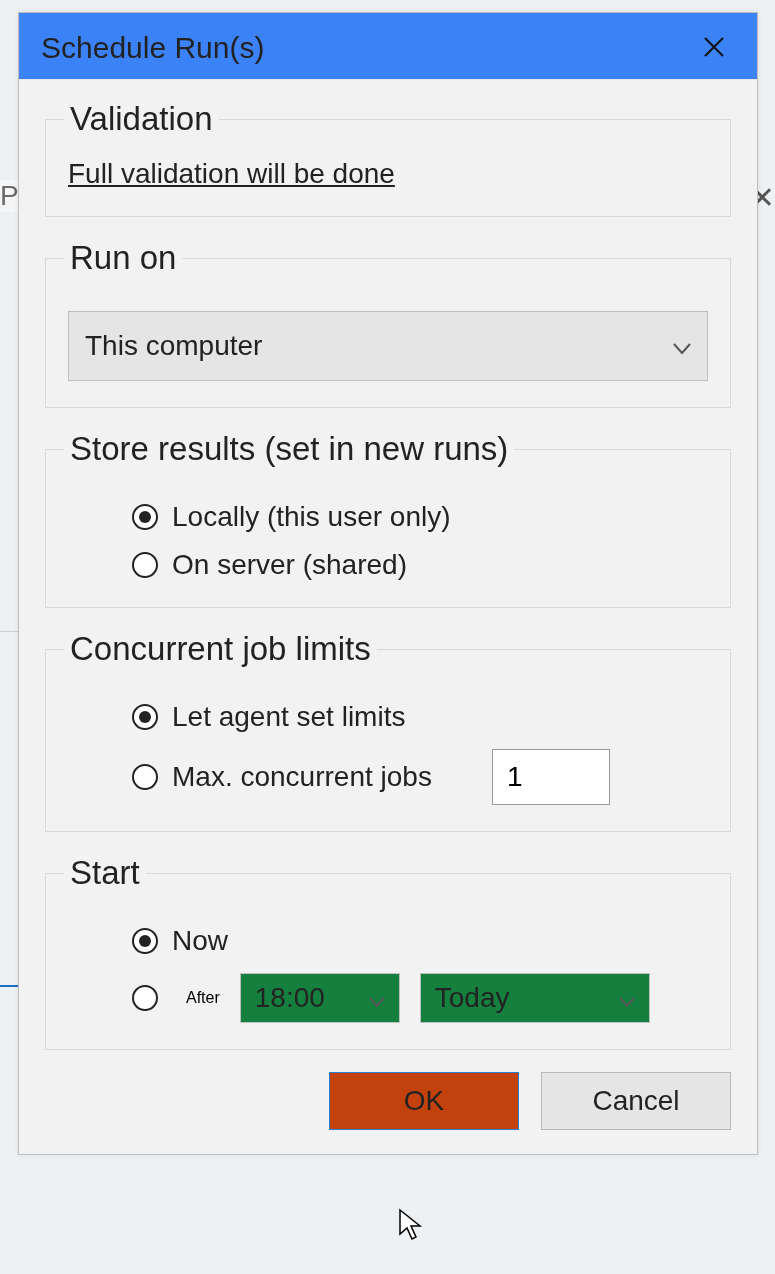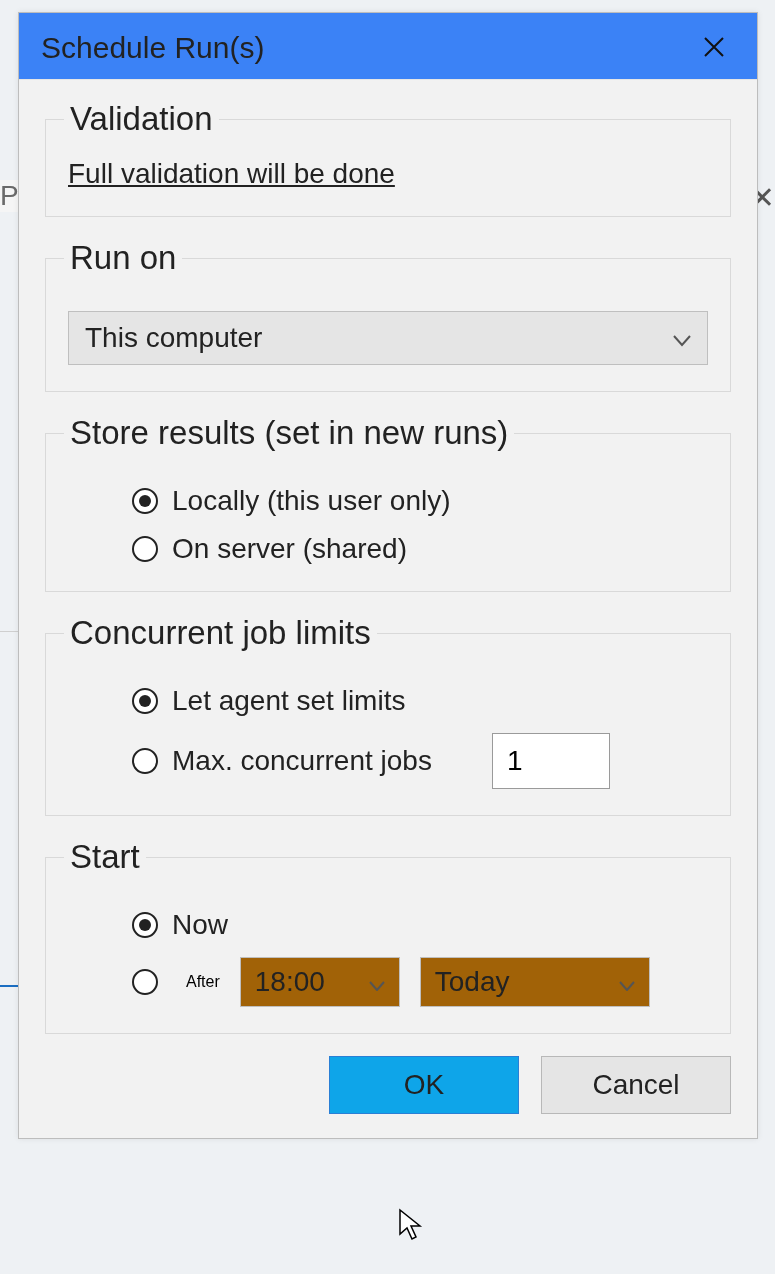--- a/index.html
+++ b/index.html
@@ -94,21 +94,21 @@
     color: #222;
     padding-top: 2px;
     text-decoration: underline;
   }
   .dropdown {
     display: flex;
     justify-content: space-between;
     align-items: center;
     background: #e5e5e5;
     border: 1px solid #bfbfbf;
-    padding: 10px 16px;
+    padding: 18px 16px;
     font-size: 28px;
     color: #222;
     margin-top: 16px;
     cursor: pointer;
   }
   .chevron {
     color: #555;
   }
   .radio-row {
     display: flex;
@@ -154,21 +154,21 @@
   .start-row {
     display: flex;
     align-items: center;
     margin-top: 16px;
     padding-left: 64px;
   }
   .combo {
     display: flex;
     justify-content: space-between;
     align-items: center;
-    background: #a16207;
+    background: #15803d;
     border: 1px solid #bfbfbf;
     padding: 8px 14px;
     font-size: 28px;
     color: #222;
     cursor: pointer;
   }
   .combo.time { width: 160px; margin-left: 20px; }
   .combo.day  { width: 230px; margin-left: 20px; }
   .button-row {
     display: flex;
@@ -179,21 +179,21 @@
   button.dlg-btn {
     width: 190px;
     height: 58px;
     font-size: 28px;
     background: #e5e5e5;
     border: 1px solid #b8b8b8;
     color: #222;
     cursor: pointer;
   }
   button.dlg-btn.primary {
-    background: #0ea5e9;
+    background: #c2410c;
     border: 1px solid #2a7fd5;
   }
   .cursor {
     position: absolute;
     left: 398px;
     top: 1208px;
     pointer-events: none;
   }
 </style>
 </head>

